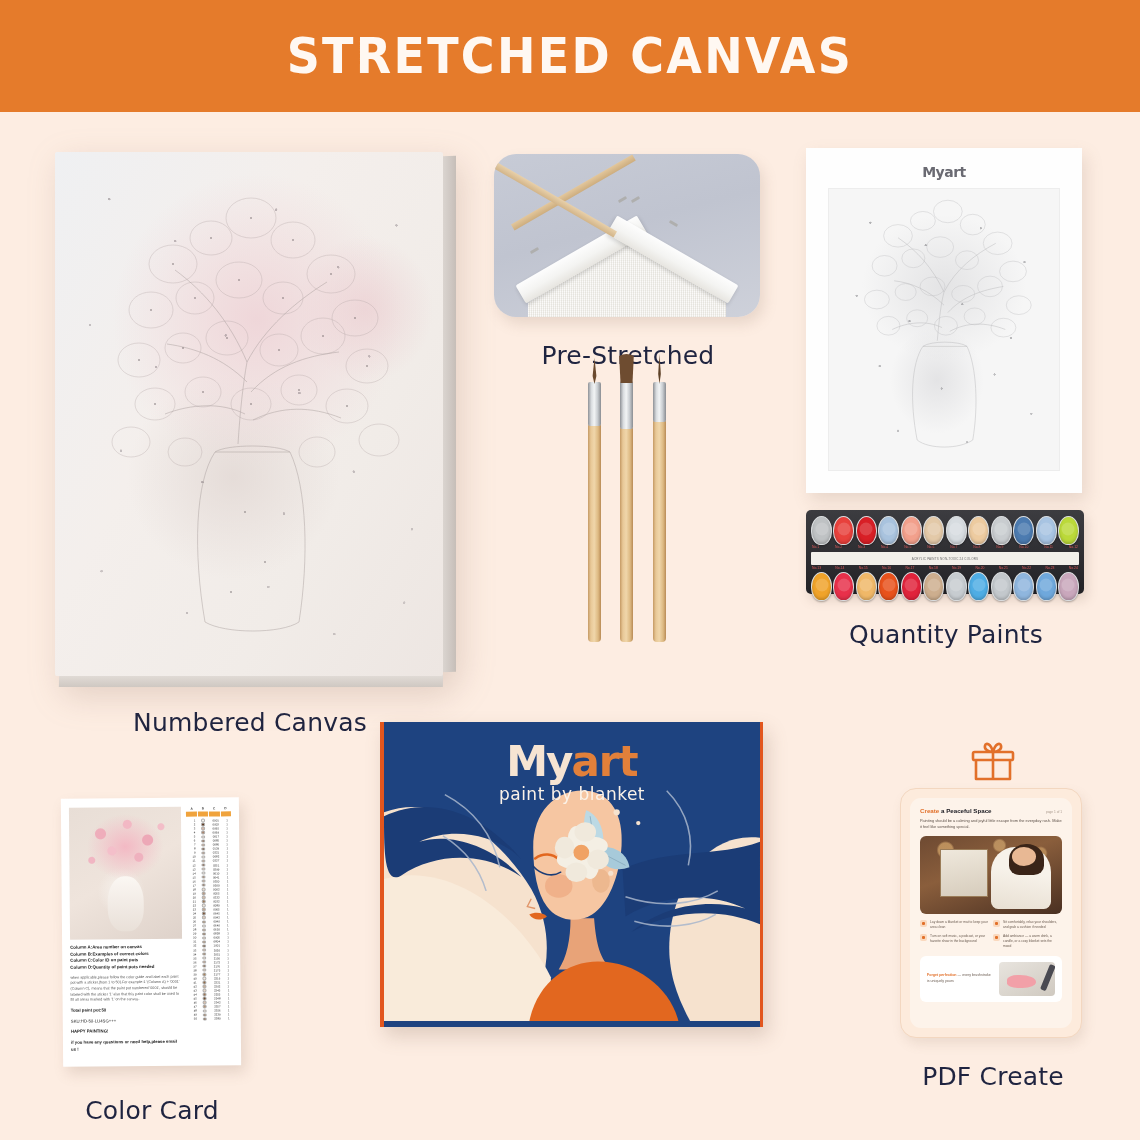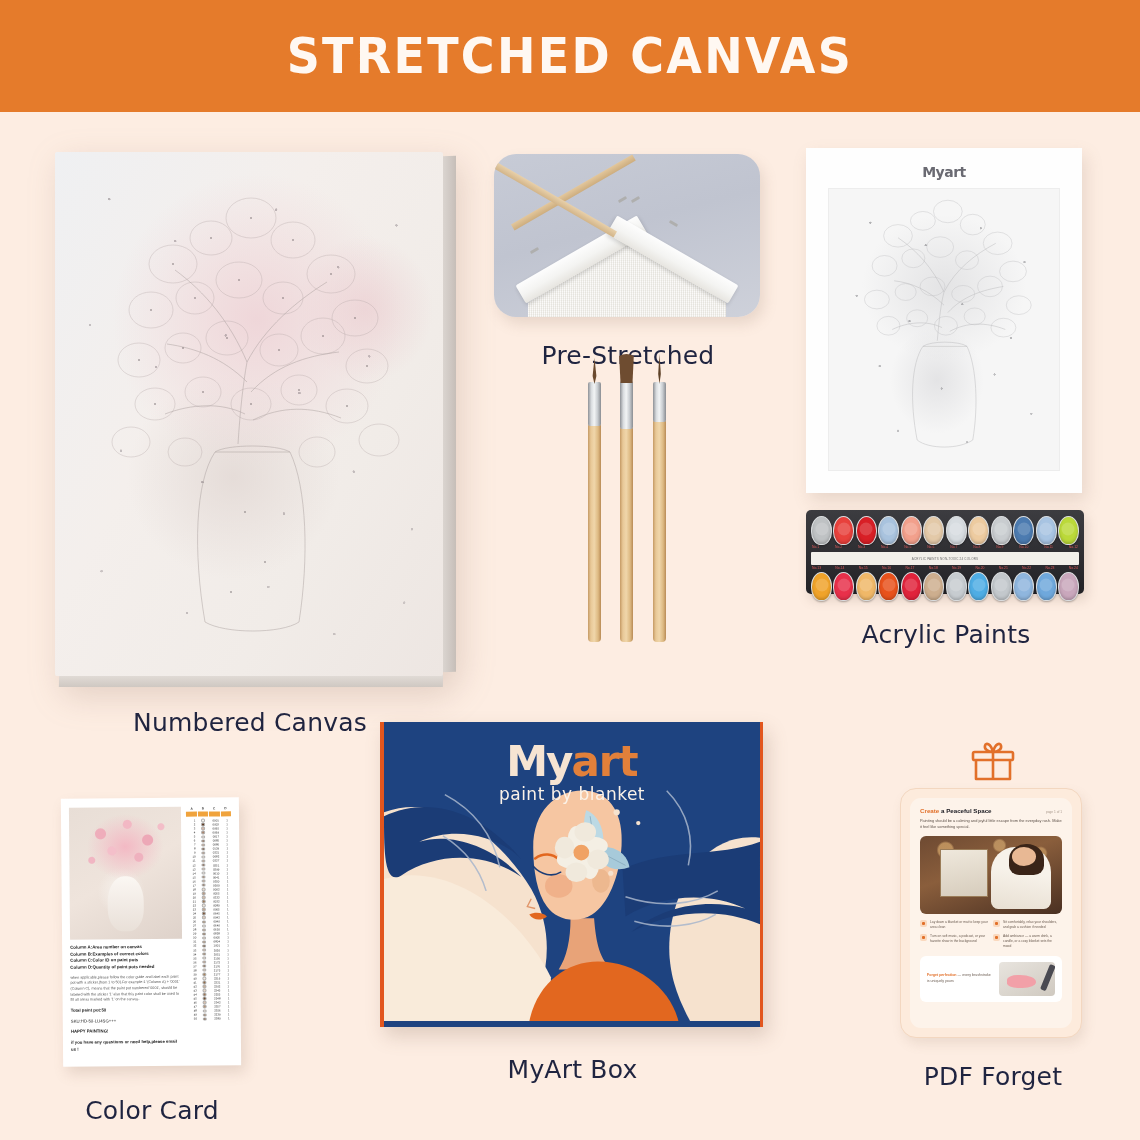--- a/index.html
+++ b/index.html
@@ -622,21 +622,21 @@
           <div class="pot" style="background: rgb(224, 35, 59);"></div>
           <div class="pot" style="background: rgb(205, 174, 142);"></div>
           <div class="pot" style="background: rgb(199, 204, 208);"></div>
           <div class="pot" style="background: rgb(79, 173, 228);"></div>
           <div class="pot" style="background: rgb(195, 200, 204);"></div>
           <div class="pot" style="background: rgb(143, 182, 222);"></div>
           <div class="pot" style="background: rgb(111, 168, 220);"></div>
           <div class="pot" style="background: rgb(201, 167, 188);"></div>
         </div>
     </div>
-    <div class="caption" style="margin-top:26px">Acrylic Paints</div>
+    <div class="caption" style="margin-top:26px">Quantity Paints</div>
   </div>
 
   <div class="cell" id="colorcard-block">
     <div class="color-card">
       <div class="cc-left">
         <div class="cc-photo"></div>
         <div class="cc-text">
           <div class="cc-bold">Column A:Area number on canvas</div>
           <div class="cc-bold">Column B:Examples of correct colors</div>
           <div class="cc-bold">Column C:Color ID on paint pots</div>
@@ -1125,21 +1125,20 @@
         <circle cx="259" cy="103" r="2.2" fill="#F6E2CE"></circle>
         <circle cx="231" cy="154" r="2.6" fill="#F6E2CE"></circle>
       </svg>
       <div class="box-logo">
         <div>
           <span class="logo-my">My</span><span class="logo-art">art</span>
         </div>
         <div class="box-sub">paint by blanket</div>
       </div>
     </div>
-    <div class="caption" style="margin-top:28px">MyArt Box</div>
   </div>
 
   <div class="cell" id="pdf-block">
     <svg class="gift-icon" width="54" height="42" viewBox="0 0 54 42">
       <g stroke="#E2702A" stroke-width="2.6" fill="none" stroke-linejoin="round">
         <path d="M27 12 C22 12 18 9 19 5.5 C20 2 25 4 27 12 Z"></path>
         <path d="M27 12 C32 12 36 9 35 5.5 C34 2 29 4 27 12 Z"></path>
         <rect x="7" y="12" width="40" height="8" rx="1.6"></rect>
         <path d="M10 20 L10 39 L44 39 L44 20"></path>
         <path d="M27 12 L27 39"></path>
@@ -1175,16 +1174,16 @@
               <div class="tip-ic"></div>
               <div class="tip-tx">Add ambiance — a warm drink, a candle, or a cozy blanket sets the mood</div>
             </div>
           </div>
         <div class="pdf-foot">
           <div class="pf-tx"><b>Forget perfection</b><span> — every brushstroke is uniquely yours</span></div>
           <div class="pf-img"></div>
         </div>
       </div>
     </div>
-    <div class="caption" style="margin-top:24px">PDF Forget</div>
+    <div class="caption" style="margin-top:24px">PDF Create</div>
   </div>
 
 </div>
 
 </body></html>

